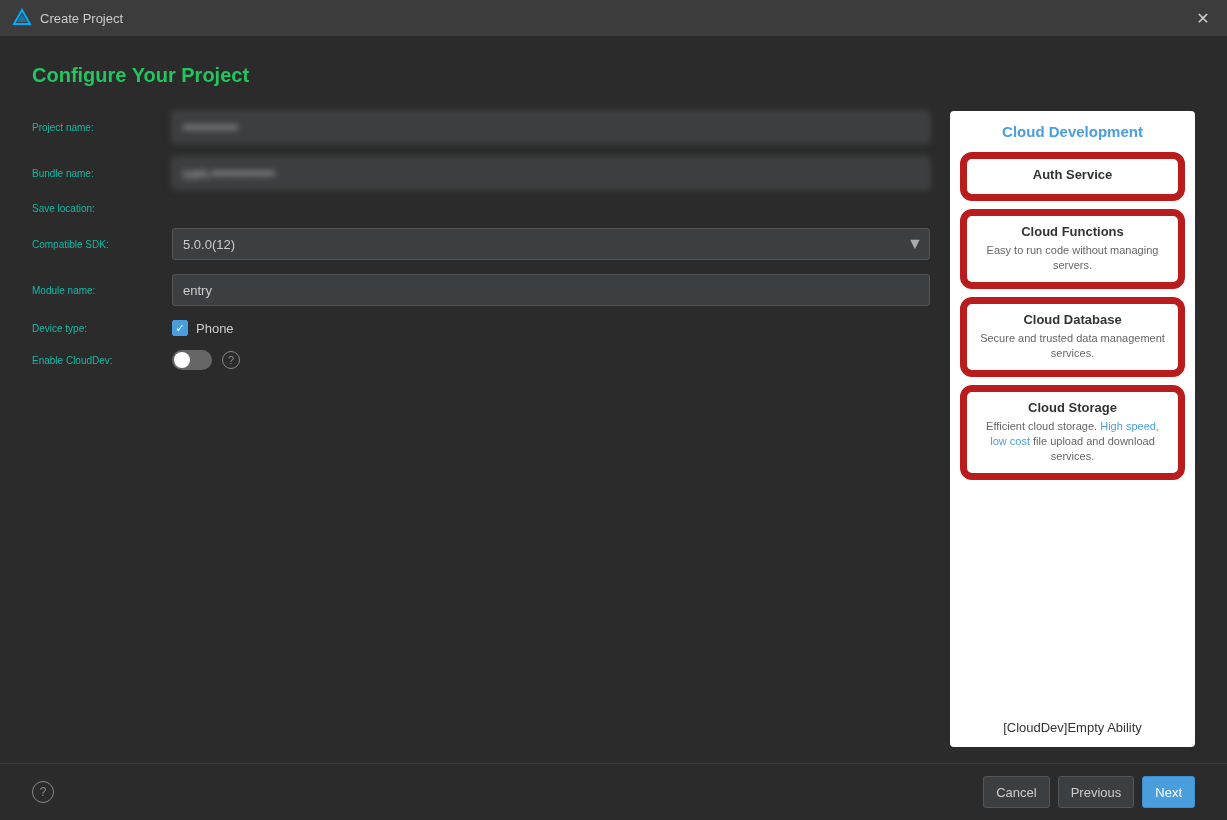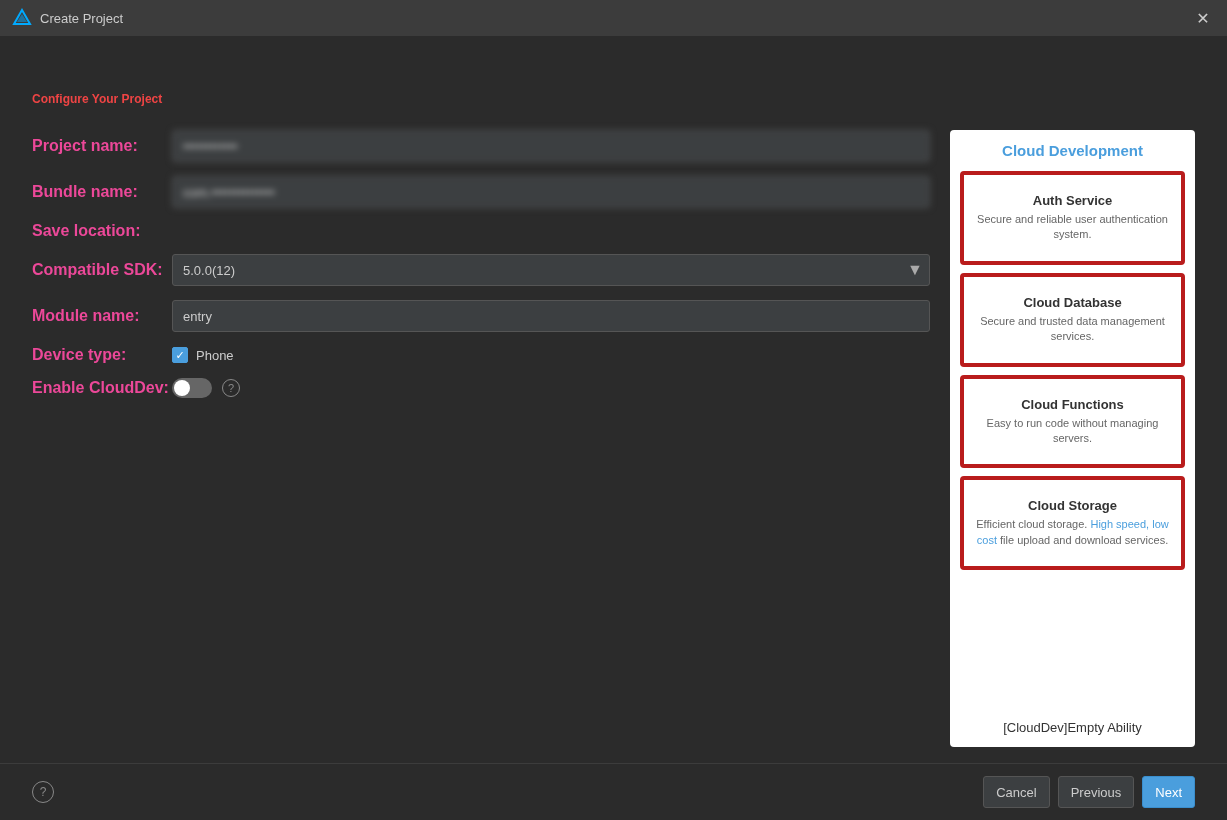--- a/index.html
+++ b/index.html
@@ -47,25 +47,24 @@
     
     .dialog-body {
       flex: 1;
       display: flex;
       flex-direction: column;
       padding: 28px 32px 16px 32px;
       background: #2b2b2b;
     }
 
     .page-title {
-      color: #ef4444;
-      font-size: 12px;
+      color: #22c55e;
+      font-size: 20px;
       font-weight: 600;
       margin-bottom: 24px;
-      margin-top: 28px;
     }
 
     .content-area {
       display: flex;
       flex: 1;
       gap: 20px;
     }
 
     
     .form-area {
@@ -75,25 +74,24 @@
       gap: 0;
     }
 
     .form-row {
       display: flex;
       align-items: center;
       margin-bottom: 14px;
     }
 
     .form-label {
-      color: #ec4899;
-      font-size: 16px;
+      color: #14b8a6;
+      font-size: 10px;
       width: 140px;
       flex-shrink: 0;
-      font-weight: bold;
     }
 
     .form-input {
       flex: 1;
       background: #3c3f41;
       border: 1px solid #555555;
       color: #cccccc;
       font-size: 13px;
       padding: 10px 10px;
       border-radius: 3px;
@@ -243,23 +241,23 @@
     .cloud-dev-title {
       color: #4a9edd;
       font-size: 15px;
       font-weight: 600;
       margin-bottom: 12px;
       text-align: center;
     }
 
     .service-card {
       width: 100%;
-      border: 4px solid #b91c1c;
-      border-radius: 4px;
-      padding: 18px 12px;
+      border: 7px solid #b91c1c;
+      border-radius: 12px;
+      padding: 8px 12px;
       margin-bottom: 8px;
       text-align: center;
     }
 
     .service-card-title {
       color: #333333;
       font-size: 13px;
       font-weight: 600;
       margin-bottom: 4px;
     }
@@ -406,31 +404,30 @@
         </div>
       </div>
 
     </div>
 
     <div class="preview-panel">
       <div class="cloud-dev-title">Cloud Development</div>
 
       <div class="service-card">
         <div class="service-card-title">Auth Service</div>
-        <div class="service-card-desc">Secure and reliable user authentication system.</div>
+      </div>
+
+      <div class="service-card">
+        <div class="service-card-title">Cloud Functions</div>
+        <div class="service-card-desc">Easy to run code without managing servers.</div>
       </div>
 
       <div class="service-card">
         <div class="service-card-title">Cloud Database</div>
         <div class="service-card-desc">Secure and trusted data management services.</div>
-      </div>
-
-      <div class="service-card">
-        <div class="service-card-title">Cloud Functions</div>
-        <div class="service-card-desc">Easy to run code without managing servers.</div>
       </div>
 
       <div class="service-card">
         <div class="service-card-title">Cloud Storage</div>
         <div class="service-card-desc">
           Efficient cloud storage. <span class="highlight">High speed, low cost</span> file upload and download services.
         </div>
       </div>
 
       <div class="preview-label">[CloudDev]Empty Ability</div>

